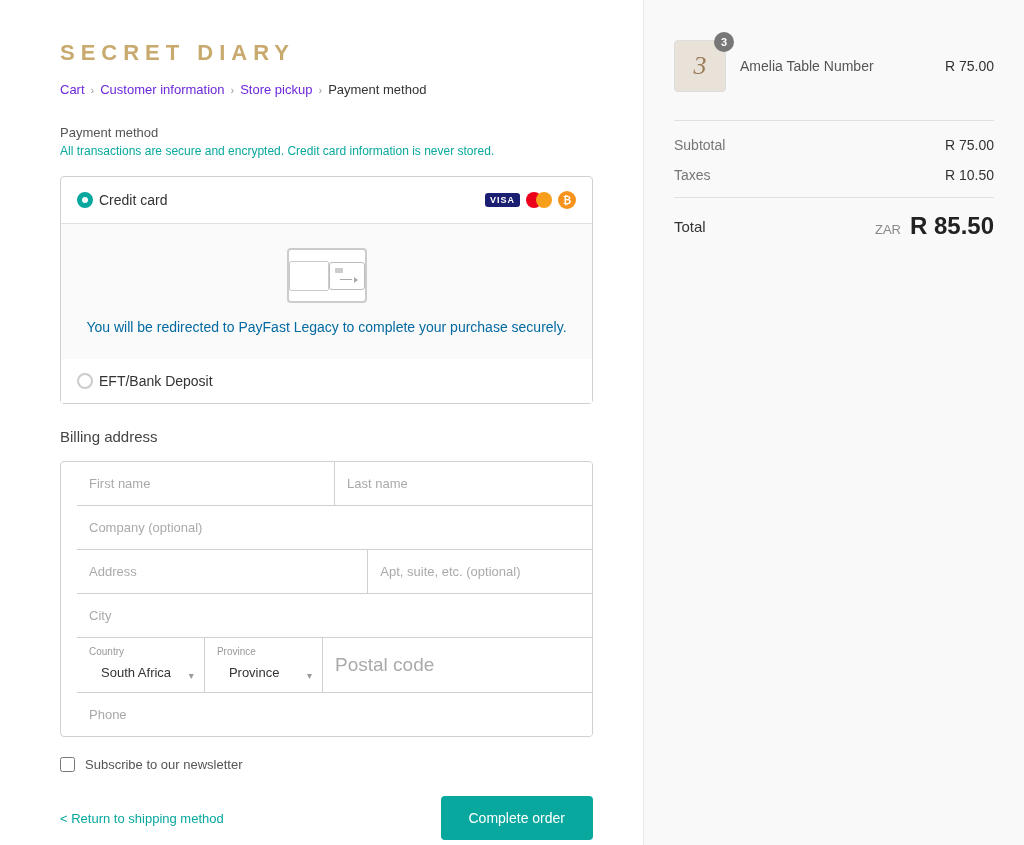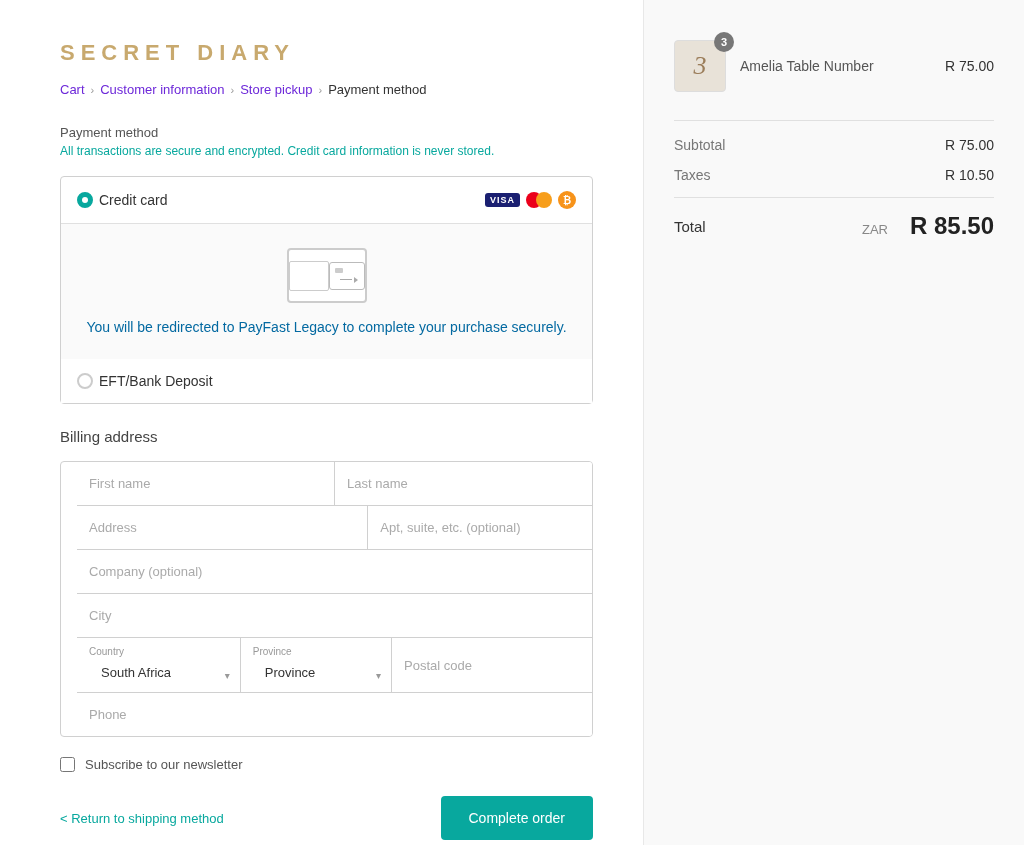--- a/index.html
+++ b/index.html
@@ -51,21 +51,21 @@
     .form-field { flex: 1; border: none; border-bottom: 1px solid #d0d0d0; border-right: 1px solid #d0d0d0; padding: 14px 12px; font-size: 13px; color: #555; background: #fff; outline: none; }
     .form-field:last-child { border-right: none; }
     .form-row:last-child .form-field { border-bottom: none; }
     .form-field::placeholder { color: #aaa; }
     .form-row.single .form-field { width: 100%; }
     .select-wrapper { position: relative; flex: 1; border-bottom: 1px solid #d0d0d0; border-right: 1px solid #d0d0d0; }
     .select-wrapper:last-child { border-right: none; }
     .select-wrapper select { width: 100%; border: none; padding: 8px 12px 4px; font-size: 13px; color: #333; background: transparent; outline: none; appearance: none; }
     .select-label { font-size: 10px; color: #999; padding: 8px 12px 0; }
     .chevron-down { position: absolute; right: 10px; top: 50%; transform: translateY(-50%); color: #999; font-size: 10px; pointer-events: none; }
-    .postal-field { flex: 1; border: none; border-bottom: 1px solid #d0d0d0; padding: 14px 12px; font-size: 13px; color: #0f172a; background: #fff; outline: none; }
+    .postal-field { flex: 1; border: none; border-bottom: 1px solid #d0d0d0; padding: 14px 12px; font-size: 19px; color: #0f172a; background: #fff; outline: none; }
     .postal-field::placeholder { color: #aaa; }
 
     
     .newsletter-row { display: flex; align-items: center; gap: 10px; margin: 20px 0 24px; }
     .newsletter-checkbox { width: 15px; height: 15px; border: 1px solid #ccc; background: #fff; cursor: pointer; }
     .newsletter-label { font-size: 13px; color: #555; }
 
     
     .footer-actions { display: flex; align-items: center; justify-content: space-between; }
     .return-link { color: #08a89e; font-size: 13px; cursor: pointer; text-decoration: none; }
@@ -150,27 +150,27 @@
 
     <div class="billing-title">Billing address</div>
 
     <div class="billing-form">
 
       <div class="form-row">
         <input class="form-field" type="text" placeholder="First name" style="">
         <input class="form-field" type="text" placeholder="Last name" style="">
       </div>
 
+      <div class="form-row single">
+        <input class="form-field" type="text" placeholder="Company (optional)" style="">
+      </div>
+
       <div class="form-row">
         <input class="form-field" type="text" style="flex: 1.6 1 0%;" placeholder="Address">
         <input class="form-field" type="text" style="flex: 1.2 1 0%;" placeholder="Apt, suite, etc. (optional)">
-      </div>
-
-      <div class="form-row single">
-        <input class="form-field" type="text" placeholder="Company (optional)" style="">
       </div>
 
       <div class="form-row single">
         <input class="form-field" type="text" placeholder="City" style="">
       </div>
 
       <div class="form-row">
         <div class="select-wrapper" style="flex:1.3;">
           <div class="select-label">Country</div>
           <div style="position:relative;padding:0 12px 8px;">
@@ -228,19 +228,19 @@
       <span class="summary-value">R 75.00</span>
     </div>
 
     <div class="summary-row">
       <span class="summary-label">Taxes</span>
       <span class="summary-value">R 10.50</span>
     </div>
 
     <div class="total-row">
       <span class="total-label">Total</span>
-      <div style="display:flex;align-items:baseline;gap:18px;">
+      <div style="display:flex;align-items:baseline;gap:5px;">
         <span class="total-currency">ZAR</span>
         <span class="total-value">R 85.50</span>
       </div>
     </div>
   </div>
 </div>
 
 </body></html>

